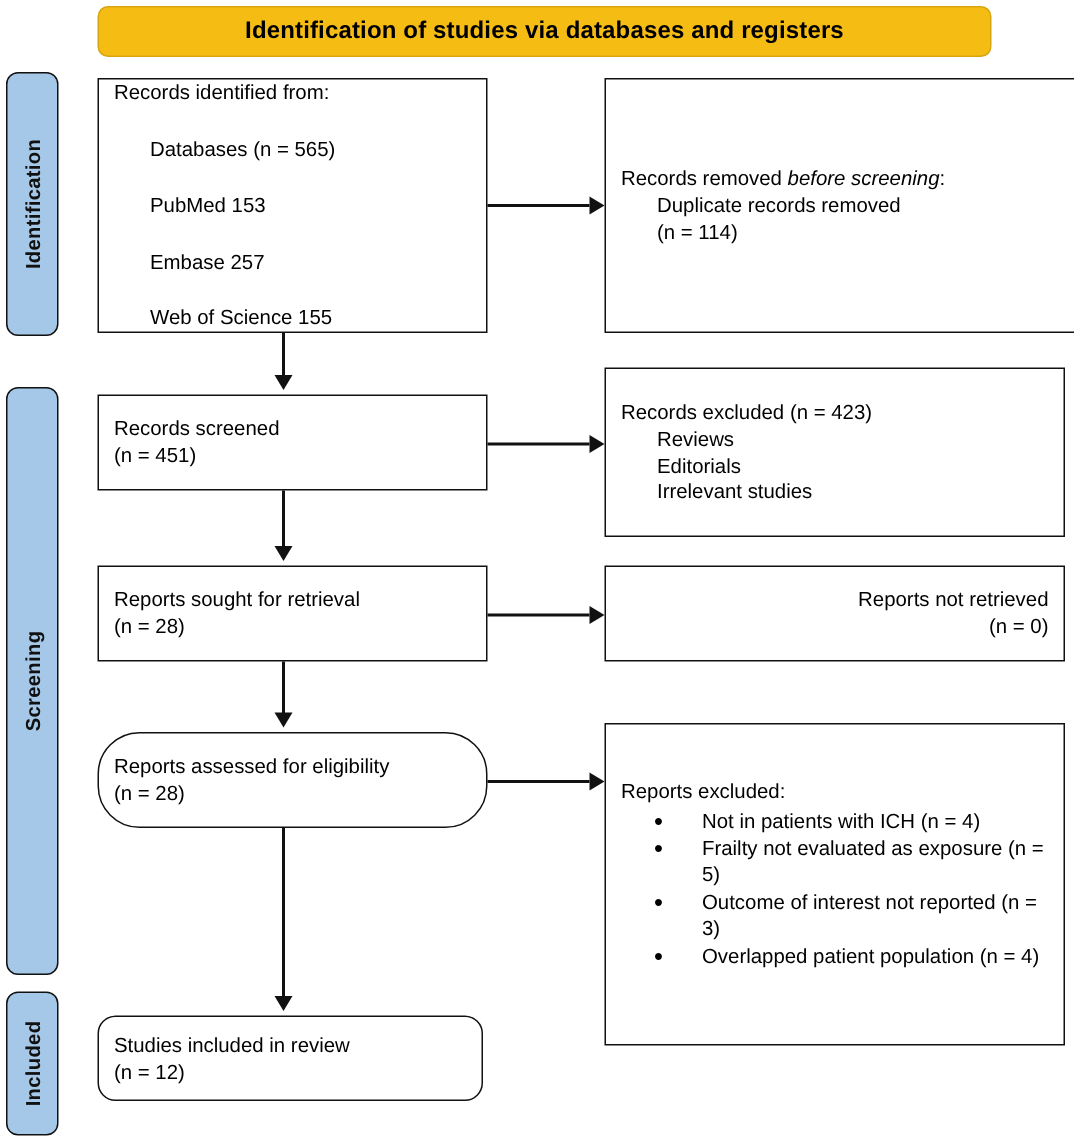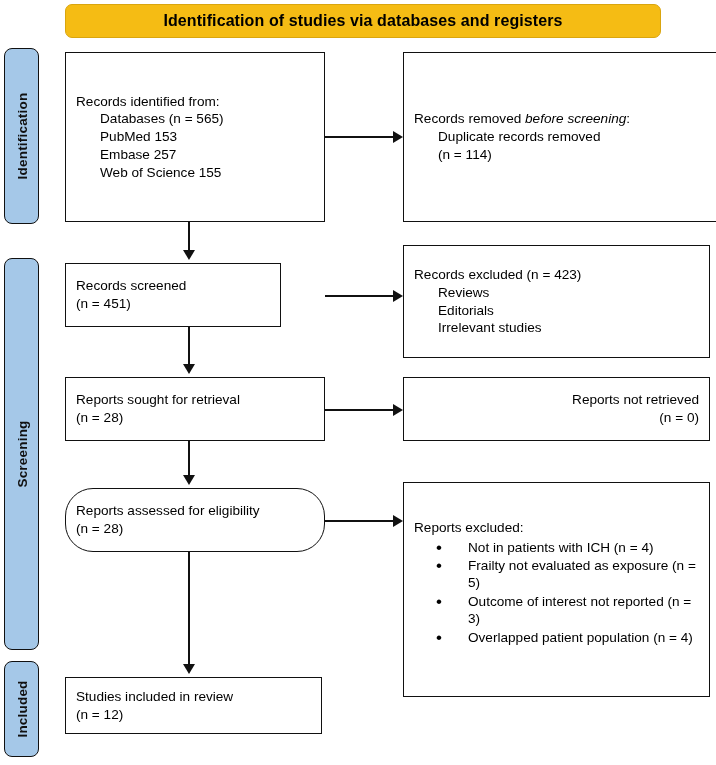--- a/index.html
+++ b/index.html
@@ -76,25 +76,25 @@
     padding: 0 10px;
     font-size: 13.6px;
     line-height: 1.30;
     color: #000;
   }
   .box .line { white-space: pre; }
   .indent1 { padding-left: 24px; }
   .ital { font-style: italic; }
 
   
-  #box-identified       { left: 65px; top: 52px;  width: 260px; height: 170px; }
-  #box-screened         { left: 65px; top: 263px; width: 216px; height: 64px;  }
+  #box-identified       { left: 65px; top: 52px;  width: 260px; height: 170px; justify-content: space-between; }
+  #box-screened         { left: 65px; top: 263px; width: 260px; height: 64px;  }
   #box-sought           { left: 65px; top: 377px; width: 260px; height: 64px;  }
   #box-assessed         { left: 65px; top: 488px; width: 260px; height: 64px; border-radius: 28px;  }
-  #box-included         { left: 65px; top: 677px; width: 257px; height: 57px;  }
+  #box-included         { left: 65px; top: 677px; width: 257px; height: 57px; border-radius: 12px;  }
 
   
   #box-removed          { left: 403px; top: 52px;  width: 362px; height: 170px; }
   #box-excluded-records { left: 403px; top: 245px; width: 307px; height: 113px; }
   #box-not-retrieved    { left: 403px; top: 377px; width: 307px; height: 64px; align-items: flex-end;  }
   #box-excluded-reports { left: 403px; top: 482px; width: 307px; height: 215px; }
 
   
   .bullets {
     list-style: none;

